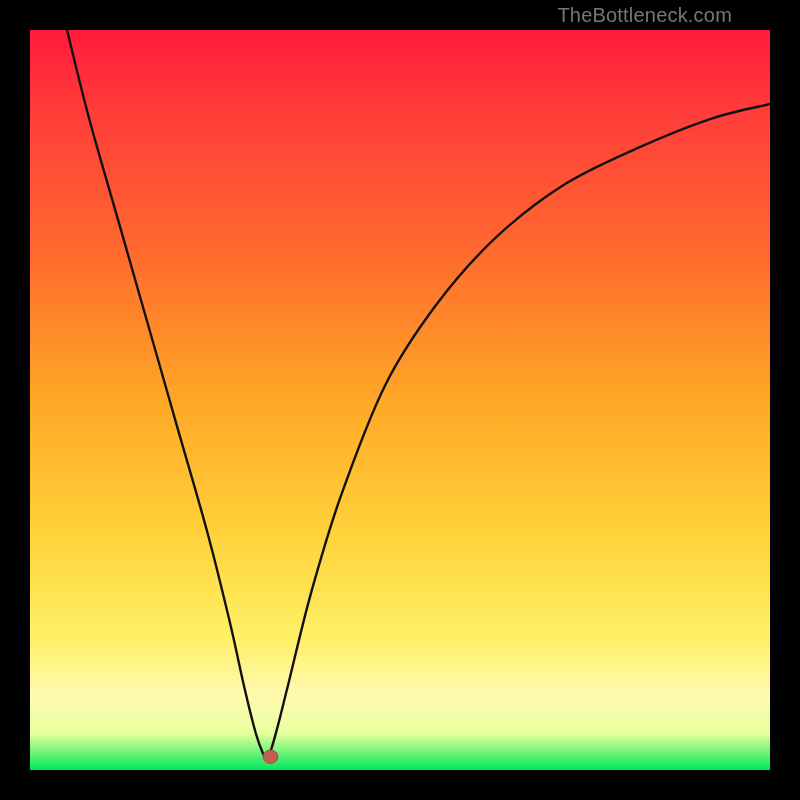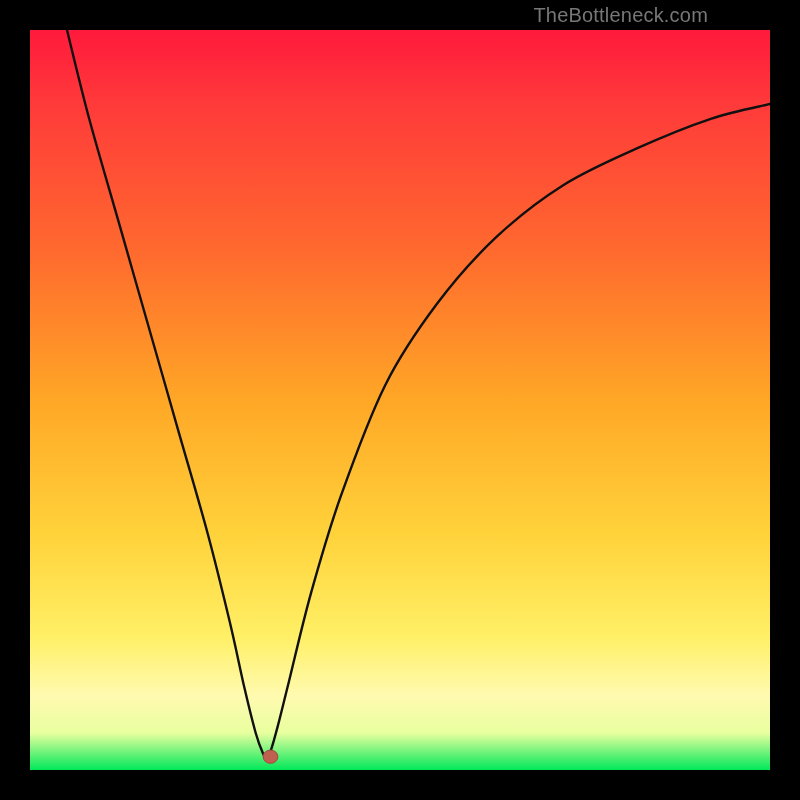--- a/index.html
+++ b/index.html
@@ -9,20 +9,21 @@
     height: 800px;
     background: #000;
     overflow: hidden;
     font-family: Arial, Helvetica, sans-serif;
   }
   .stage {
     position: relative;
     width: 716px;
     height: 800px;
     background: #000;
+    padding-left: 24px;
   }
   .plot-area {
     position: absolute;
     left: 30px;
     top: 30px;
     width: 740px;
     height: 740px;
     overflow: hidden;
   }
   .gradient-bg {

